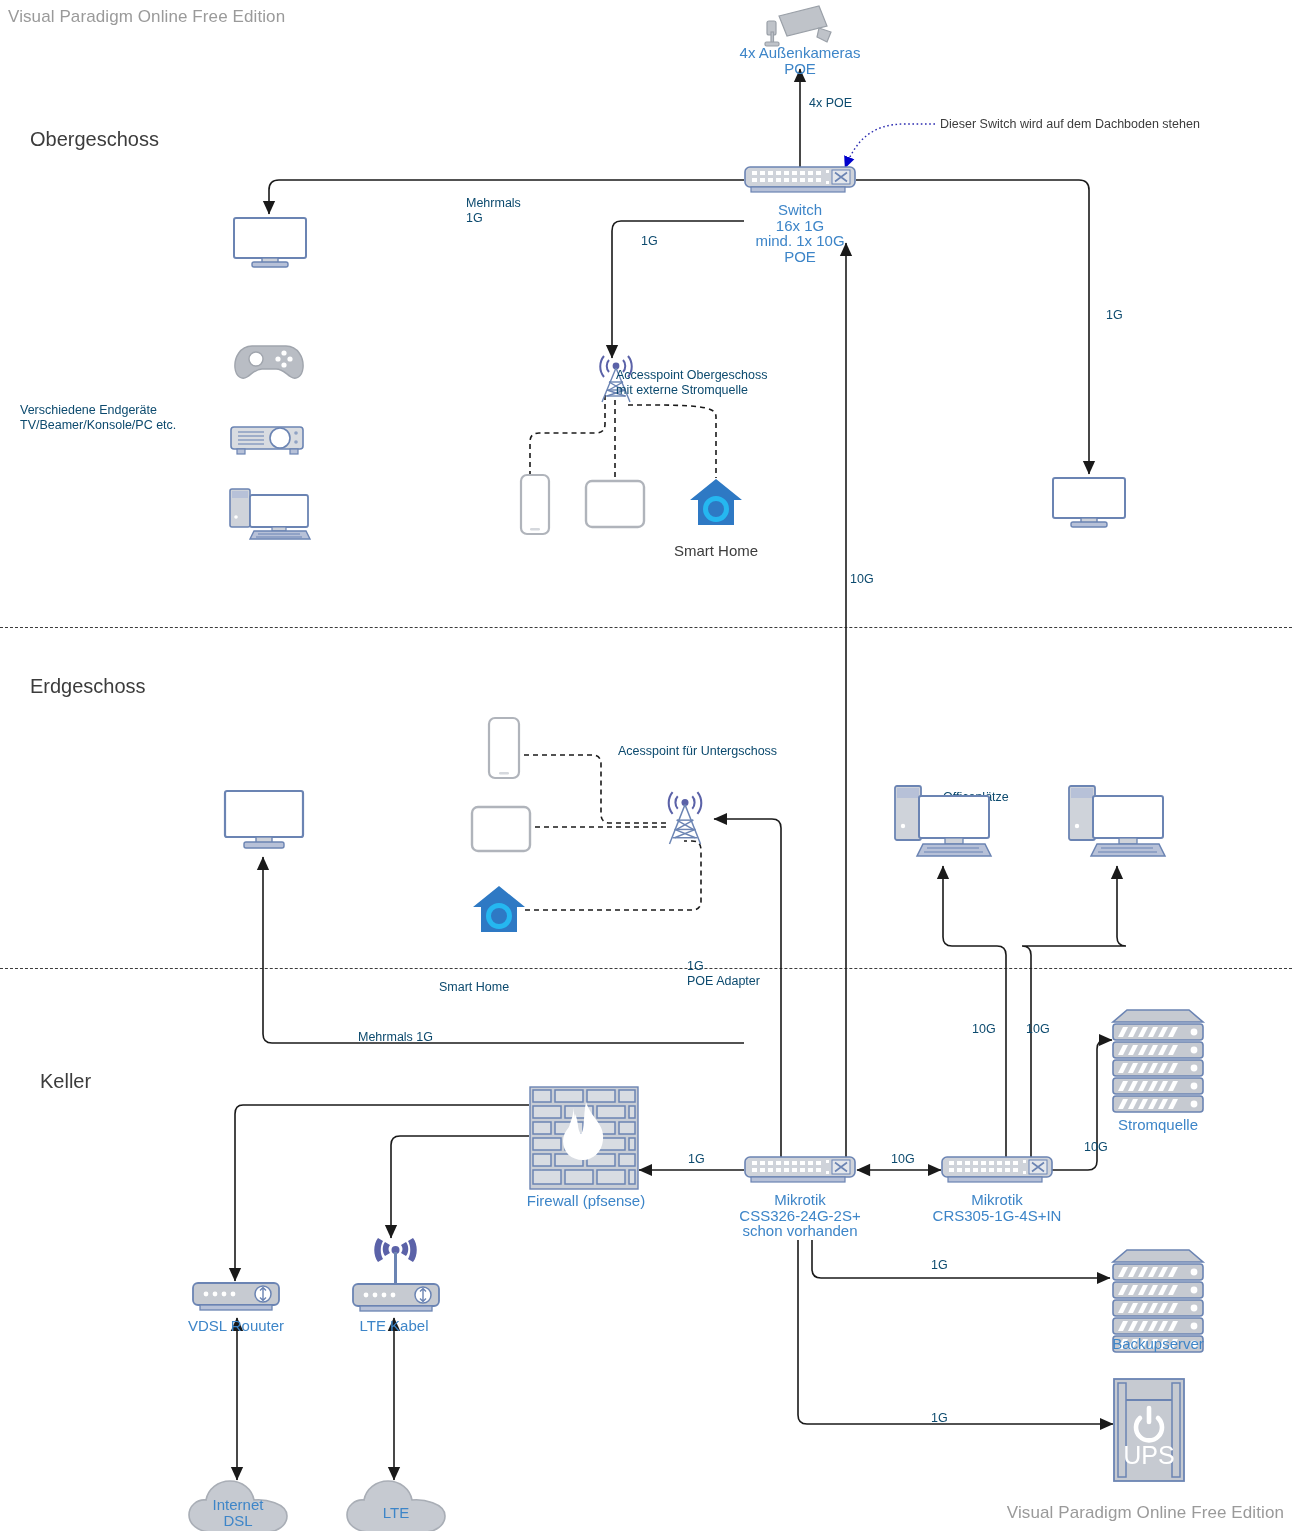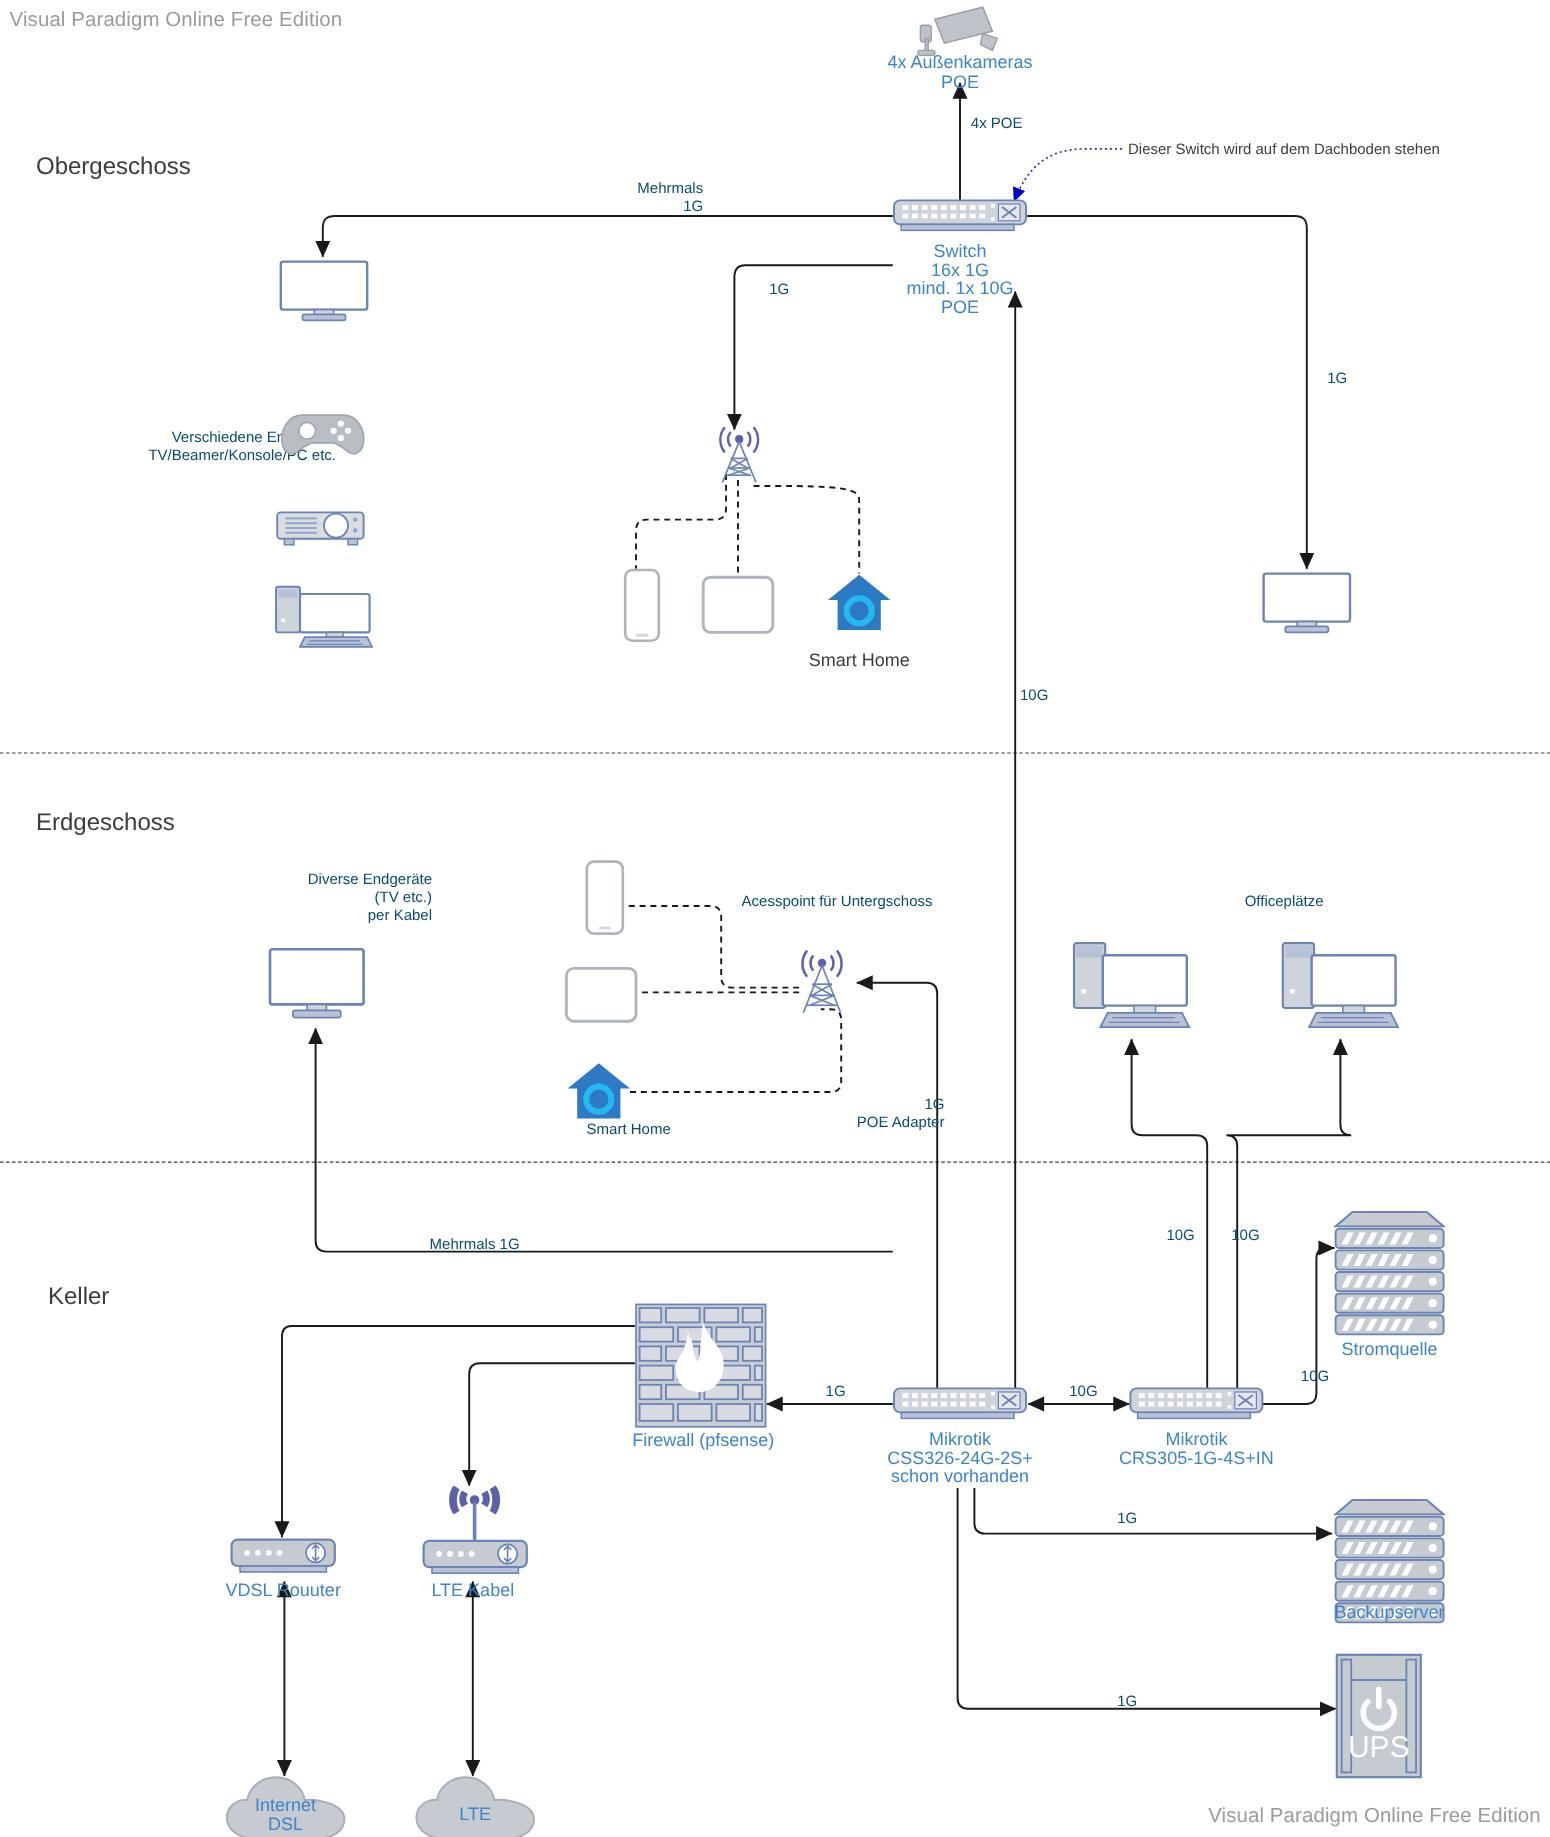--- a/index.html
+++ b/index.html
@@ -4,21 +4,21 @@
 <style>
   html,body{margin:0;padding:0;background:#ffffff;}
   body{font-family:"Liberation Sans",sans-serif;}
   #canvas{position:relative;width:1292px;height:1531px;overflow:hidden;background:#fff;}
   .wm{position:absolute;color:#9a9a9a;font-size:17px;letter-spacing:.1px;}
   .wm-tl{left:8px;top:7px;}
   .wm-br{right:8px;bottom:8px;}
   .floor-label{position:absolute;color:#3c3c3c;font-size:20px;white-space:nowrap;}
   .divider{position:absolute;left:0;right:0;height:0;border-top:1.6px dashed #3c3c3c;}
   .txt{position:absolute;color:#0c4a6e;font-size:12.5px;line-height:15px;white-space:pre;}
-  .txt.c{text-align:right;}
+  .txt.c{text-align:left;margin-top:46px;}
   .lbl-blue{position:absolute;color:#3d85c8;font-size:15px;line-height:15.5px;text-align:center;white-space:pre;}
   .node{position:absolute;}
   svg{display:block;overflow:visible;}
   #edges{position:absolute;left:0;top:0;width:1292px;height:1531px;pointer-events:none;}
   .note-txt{position:absolute;color:#3c3c3c;font-size:12.5px;white-space:nowrap;}
 </style>
 </head>
 <body>
 
 <div id="canvas">
@@ -236,20 +236,22 @@
         <path d="M15,38 L33,38"></path>
         <path d="M17,30 L31,30"></path>
         <path d="M17,30 L31,38"></path>
         <path d="M17,38 L31,30"></path>
         <path d="M14,44 L34,44"></path>
         <path d="M15,38 L33,44"></path>
         <path d="M15,44 L33,38"></path>
       </g>
     </svg>
   </div>
+  <div class="txt c" style="left:616px;top:322px;width:290px;">Accesspoint Obergeschoss
+mit externe Stromquelle</div>
 
   <div class="node" style="left:519px;top:473px;">
     <svg width="32" height="63" viewBox="0 0 32 63">
       <rect x="2" y="2" width="28" height="59" rx="6" fill="#ffffff" stroke="#b0b4bb" stroke-width="2.2"></rect>
       <rect x="11" y="55" width="10" height="2.6" rx="1.3" fill="#d5d8dd"></rect>
     </svg>
   </div>
 
   <div class="node" style="left:584px;top:479px;">
     <svg width="62" height="50" viewBox="0 0 62 50">
@@ -266,23 +268,20 @@
   <div class="lbl-blue" style="left:656px;top:543px;width:120px;color:#3c3c3c;">Smart Home</div>
 
   <div class="node" style="left:1051px;top:476px;">
     <svg width="76" height="52" viewBox="0 0 76 52">
       <rect x="2" y="2" width="72" height="40" rx="2" fill="#ffffff" stroke="#6b84b3" stroke-width="2"></rect>
       <rect x="30" y="42" width="16" height="5" fill="#cfd3da" stroke="#6b84b3" stroke-width="1.4"></rect>
       <rect x="20" y="46" width="36" height="5" rx="2" fill="#b7c1d8" stroke="#6b84b3" stroke-width="1.4"></rect>
     </svg>
   </div>
 
-  <div class="txt c" style="left:160px;top:726px;width:200px;">Diverse Endgeräte
-(TV etc.)
-per Kabel</div>
   <div class="node" style="left:222px;top:789px;">
     <svg width="84" height="62" viewBox="0 0 84 62">
       <rect x="3" y="2" width="78" height="46" rx="2" fill="#ffffff" stroke="#6b84b3" stroke-width="2.2"></rect>
       <rect x="34" y="48" width="16" height="6" fill="#cfd3da" stroke="#6b84b3" stroke-width="1.4"></rect>
       <rect x="22" y="53" width="40" height="6" rx="2" fill="#b7c1d8" stroke="#6b84b3" stroke-width="1.4"></rect>
     </svg>
   </div>
 
   <div class="node" style="left:487px;top:716px;">
     <svg width="34" height="64" viewBox="0 0 34 64">

